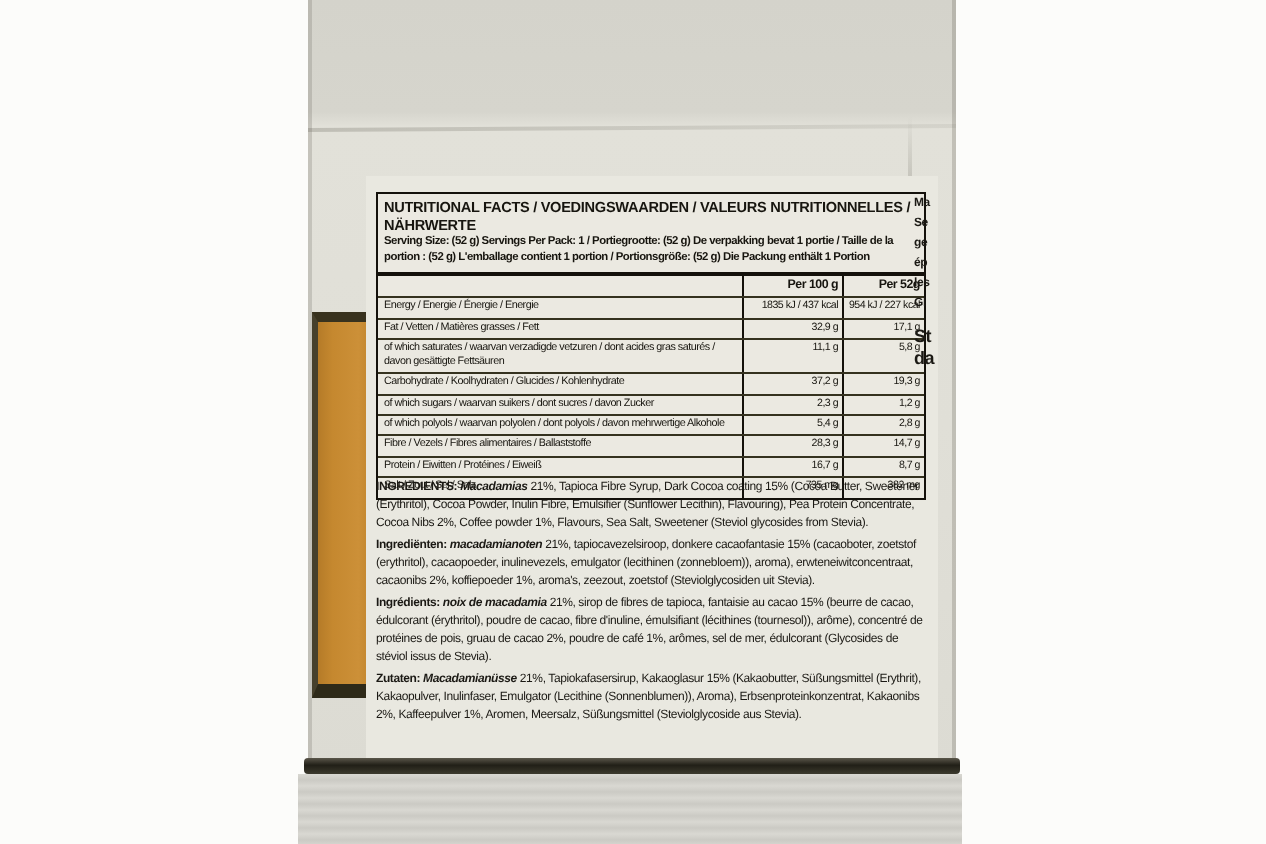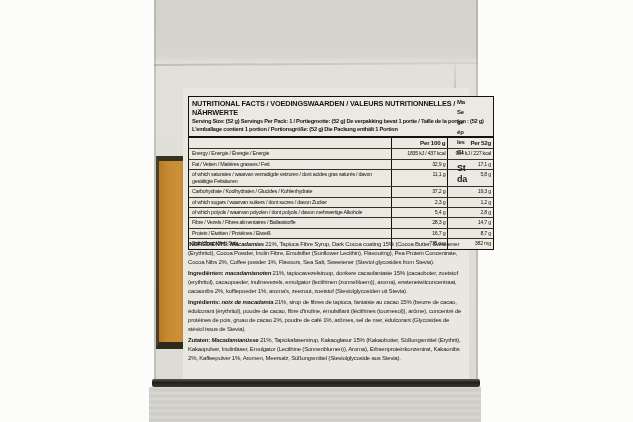--- a/index.html
+++ b/index.html
@@ -48,21 +48,21 @@
   .bottom-edge{
     position:absolute;left:149px;top:387px;width:332px;height:35px;
     background:repeating-linear-gradient(180deg,#d9d8d2 0px,#cbcac4 3px,#d9d8d2 6px);
   }
   
   .sticker{
     position:absolute;left:183px;top:88px;width:286px;height:294px;
     background:#e9e8e0;
   }
   .nutri-table{
-    position:absolute;left:188px;top:96px;width:306px;box-sizing:border-box;
+    position:absolute;left:188px;top:96px;width:275px;box-sizing:border-box;
     border:1.5px solid #14110b;background:#ebe9e1;
   }
   .t-head{padding:2px 3px 1px 3px;}
   .t-title{font-size:7.3px;font-weight:bold;line-height:1.25;letter-spacing:-0.15px;}
   .t-serving{font-size:5.7px;font-weight:bold;line-height:1.35;letter-spacing:-0.25px;margin-top:1px;}
   .thick-rule{height:0;border-top:2.4px solid #14110b;margin-top:1px;}
   .trow{display:flex;align-items:stretch;border-top:1px solid #35321f;}
   .trow.header{border-top:none;}
   .c-label{flex:0 0 66.5%;box-sizing:border-box;padding:1px 3px;font-size:5.4px;line-height:1.3;letter-spacing:-0.25px;}
   .c-val{flex:0 0 18.5%;box-sizing:border-box;border-left:1px solid #14110b;padding:1px 2px;font-size:5.3px;line-height:1.4;letter-spacing:-0.25px;text-align:right;}

